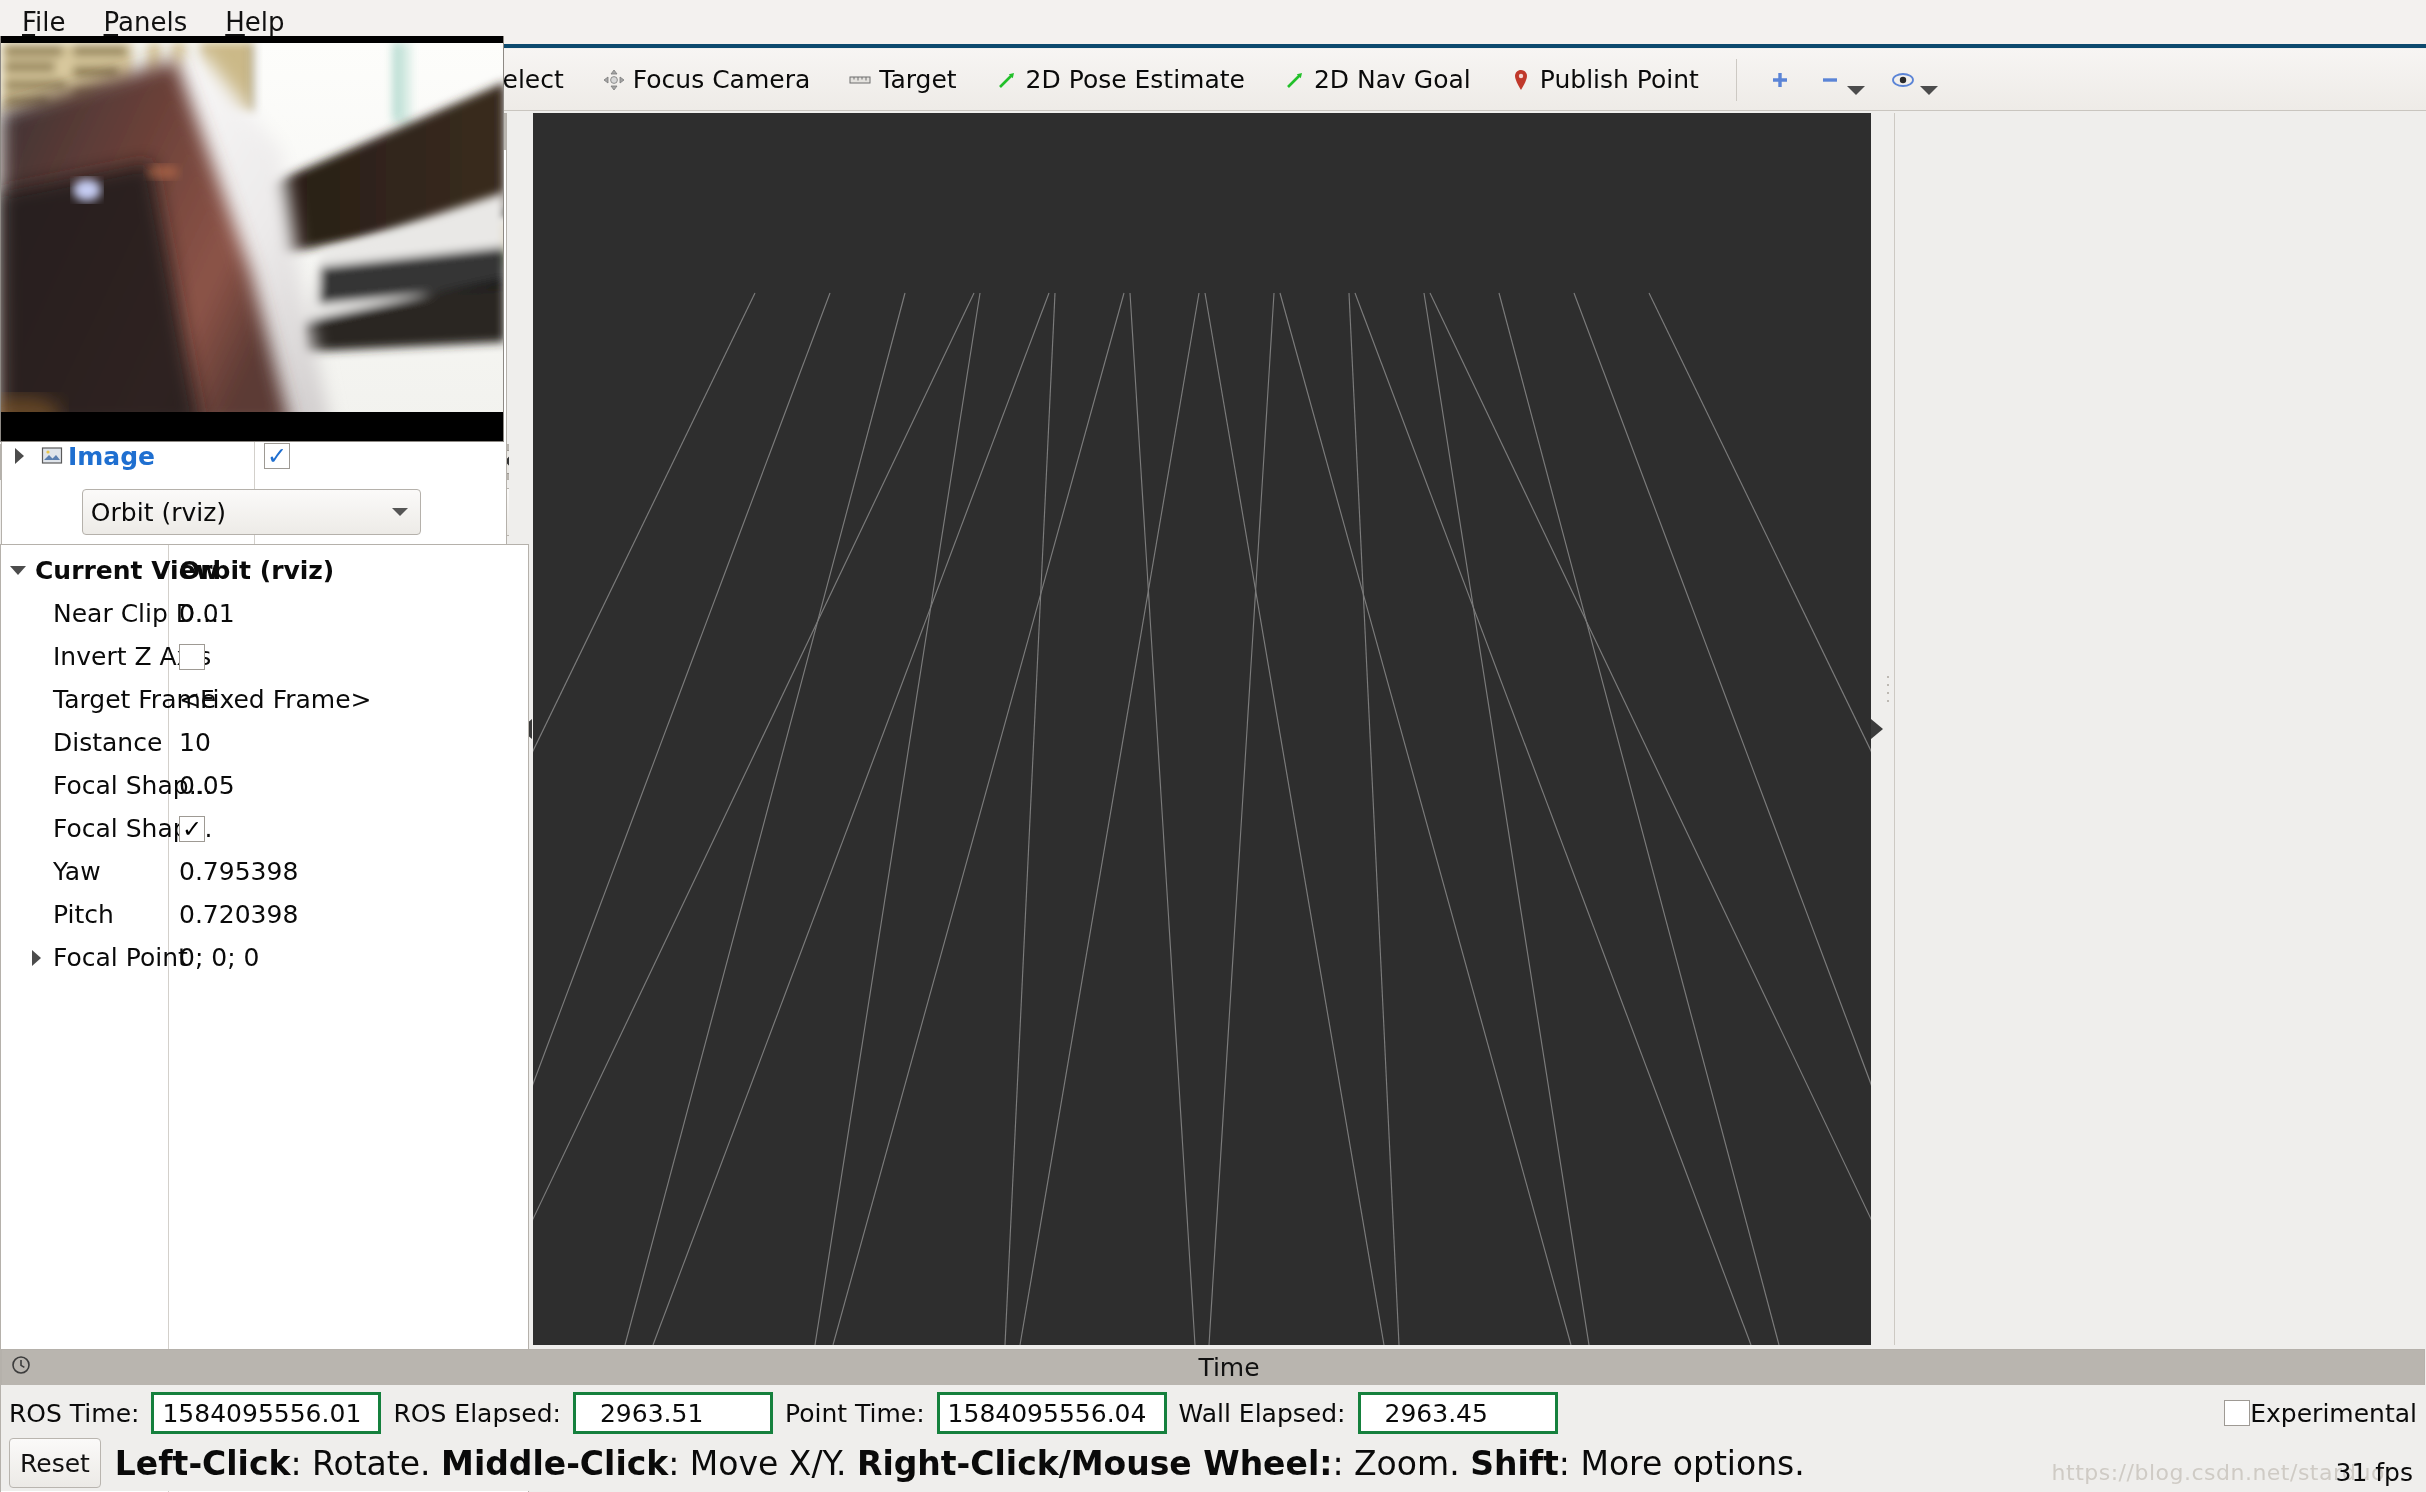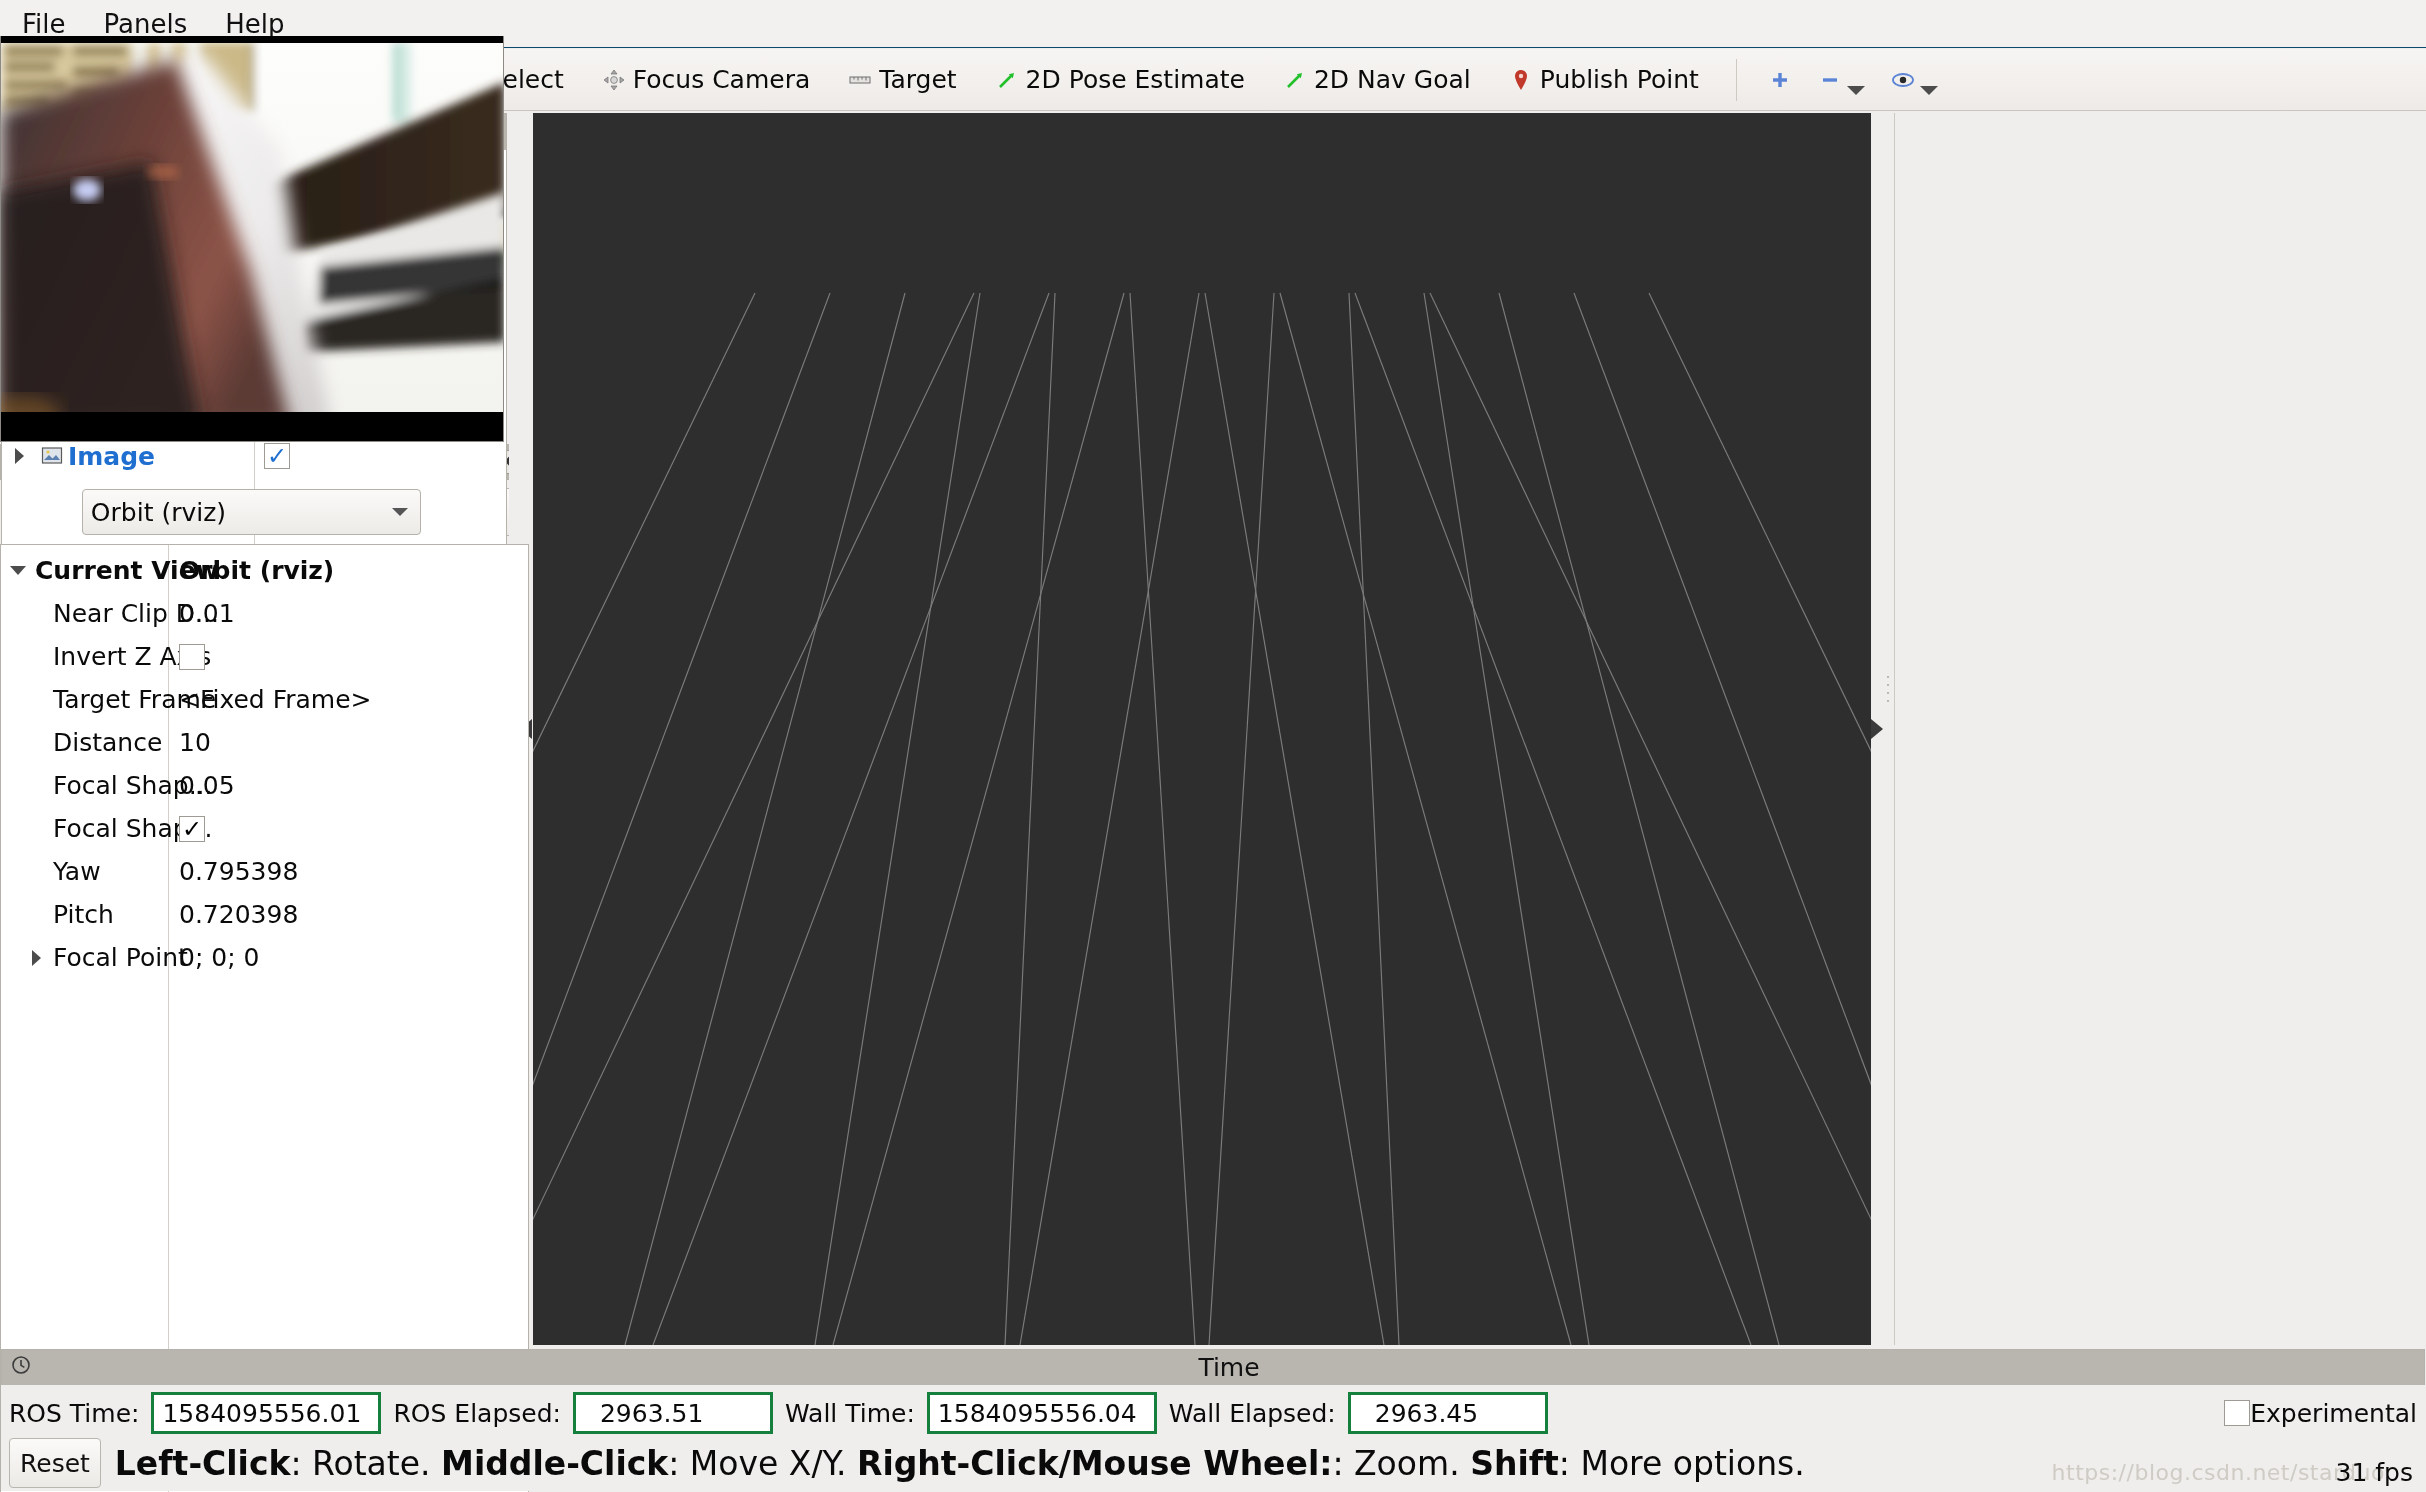--- a/index.html
+++ b/index.html
@@ -11,21 +11,21 @@
     font-size: 25px;
     color: #0a0a0a;
     -webkit-font-smoothing: antialiased;
   }
   #app { position: relative; width: 2426px; height: 1492px; }
 
   
   .menubar {
     position: absolute; left: 0; top: 0; width: 2426px; height: 48px;
     background: #f3f1ef;
-    border-bottom: 1px solid #0c4a6e;
+    border-bottom: 4px solid #0c4a6e;
     display: flex; align-items: center; padding-left: 16px; gap: 26px;
   }
   .menubar .menu-item {
     font-size: 26px; padding: 2px 6px; line-height: 1;
     color: #111; cursor: default;
   }
   .menubar .menu-item u { text-decoration: underline; text-underline-offset: 3px; }
 
   
   .toolbar {
@@ -708,21 +708,21 @@
       <span class="ptitle-text">Time</span>
     </div>
 
     <div class="time-row">
       <span class="time-lbl">ROS Time:</span>
       <span class="tfield tf-wide">1584095556.01</span>
 
       <span class="time-lbl">ROS Elapsed:</span>
       <span class="tfield tf-mid">2963.51</span>
 
-      <span class="time-lbl">Wall Time:</span>
+      <span class="time-lbl">Point Time:</span>
       <span class="tfield tf-wide">1584095556.04</span>
 
       <span class="time-lbl">Wall Elapsed:</span>
       <span class="tfield tf-mid">2963.45</span>
 
       <span class="spacer"></span>
 
       <span class="exp-wrap">
         <span class="cbox"></span>
         <span class="time-lbl">Experimental</span>

